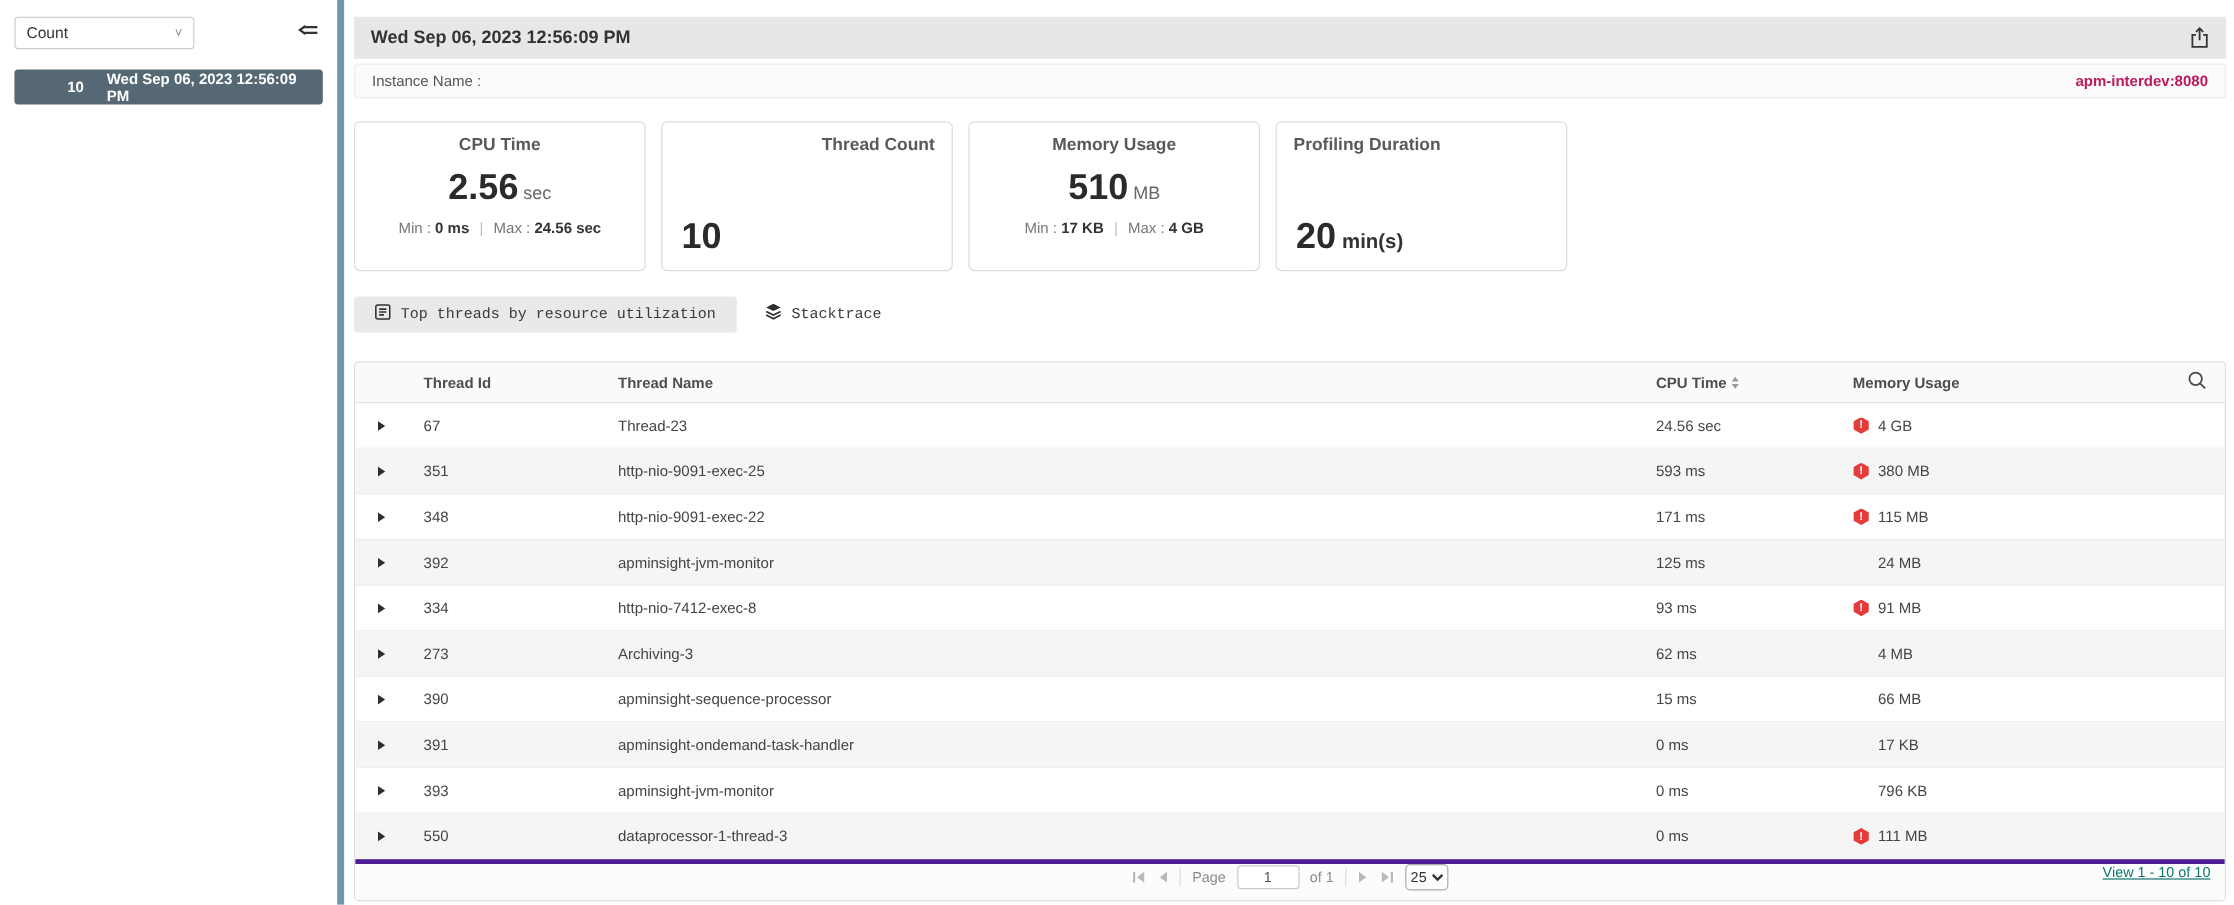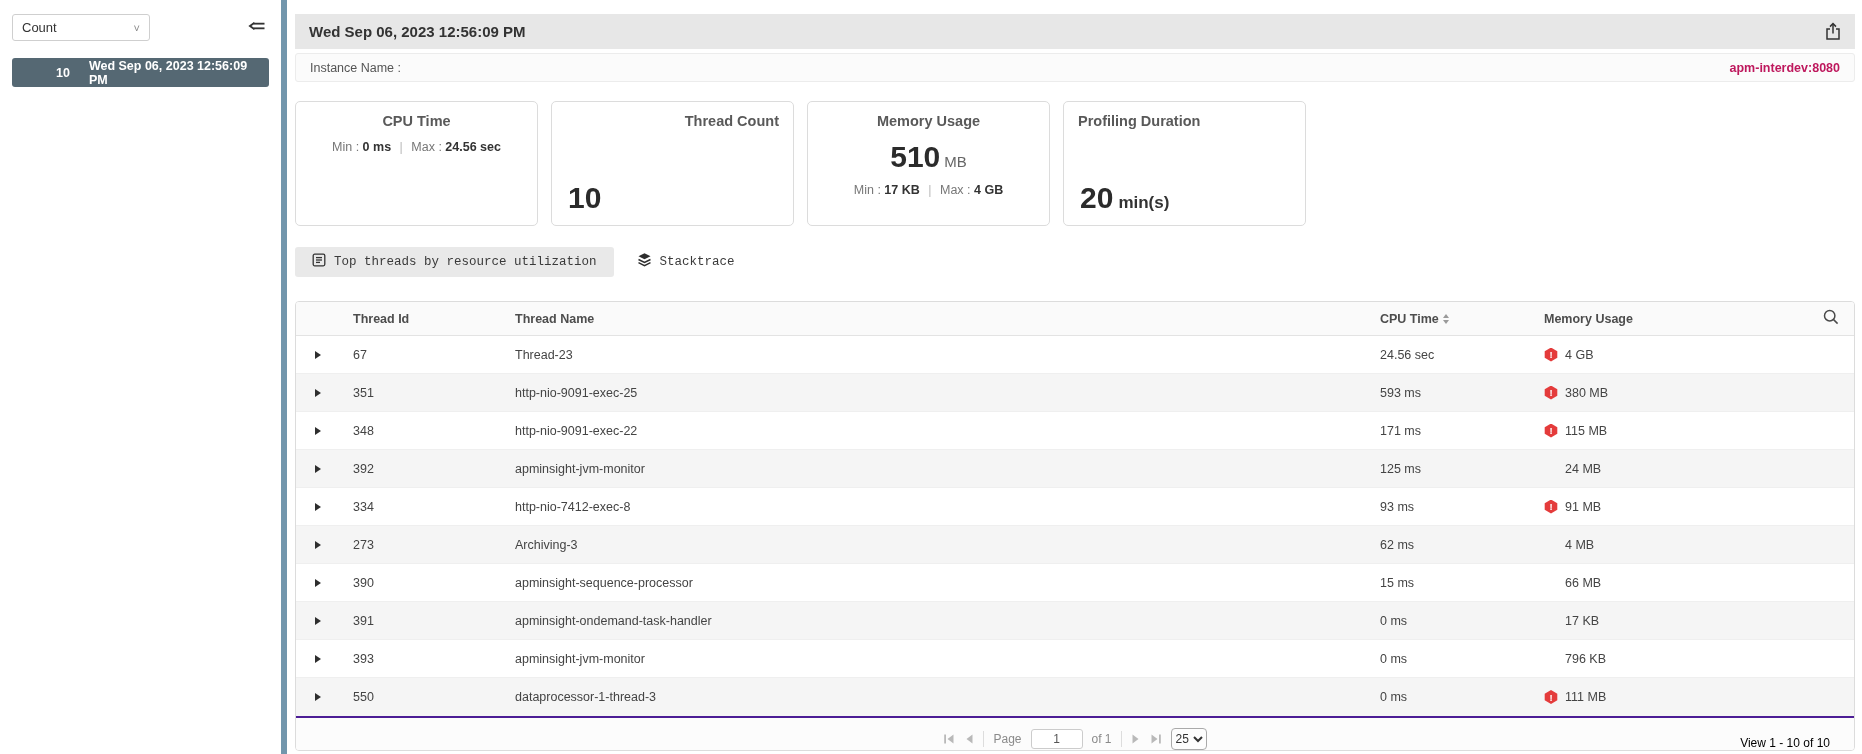--- a/index.html
+++ b/index.html
@@ -2,21 +2,21 @@
 <html><head>
 <meta charset="utf-8">
 <style>
   * { margin:0; padding:0; box-sizing:border-box; }
   html,body { width:1862px; height:754px; background:#fff; font-family:"Liberation Sans",sans-serif; color:#444; overflow:hidden; }
   body { position:relative; }
 
   
   .sidebar { position:absolute; left:0; top:0; width:281px; height:754px; background:#fff; }
   .sidebar-top { display:flex; align-items:center; justify-content:space-between; padding:14px 14px 0 12px; }
-  .metric-select { display:flex; align-items:center; justify-content:space-between; width:138px; height:27px;
+  .metric-select { display:flex; align-items:center; justify-content:space-between; width:150px; height:27px;
     border:1px solid #cfcfcf; border-radius:3px; background:#fff; padding:0 9px; font-size:13px; color:#333; cursor:pointer; }
   .metric-select .chev { color:#888; font-size:11px; }
   .collapse-btn { cursor:pointer; display:flex; align-items:center; }
   .snapshot-item { margin:17px 12px 0 12px; height:29px; background:#556873; border-radius:3px;
     display:flex; align-items:center; color:#fff; font-weight:bold; font-size:12.5px; }
   .snapshot-item .num { width:58px; text-align:right; }
   .snapshot-item .ts { margin-left:19px; }
   .v-divider { position:absolute; left:281px; top:0; width:6px; height:754px; background:#7296ac; }
 
   
@@ -63,27 +63,27 @@
   .sorter i { width:0; height:0; border-left:3.5px solid transparent; border-right:3.5px solid transparent; display:block; }
   .sorter .up { border-bottom:4px solid #9a9a9a; }
   .sorter .down { border-top:4px solid #9a9a9a; }
   .search-cell { display:flex; justify-content:flex-end; padding-right:15px; }
   .mem-cell { display:flex; align-items:center; gap:7px; }
   .alert-hex { width:14px; height:14px; background:#e43b3b; color:#fff; font-size:9.5px; font-weight:bold;
     display:flex; align-items:center; justify-content:center;
     clip-path:polygon(50% 0%,95% 26%,95% 74%,50% 100%,5% 74%,5% 26%); }
 
   
-  .t-foot { position:relative; height:34px; background:#fcfcfc; border-top:2px solid #4c1d95; display:flex; align-items:flex-end; justify-content:center; }
+  .t-foot { position:relative; height:34px; background:#fcfcfc; border-top:4px solid #4c1d95; display:flex; align-items:flex-start; justify-content:center; }
   .pager { display:flex; align-items:center; gap:9px; color:#8a8a8a; font-size:12px; }
   .pager .psep { width:1px; height:16px; background:#ddd; }
   .pager svg { display:block; cursor:pointer; }
   .page-input { width:52px; height:20px; border:1px solid #ccc; border-radius:3px; text-align:center; font-size:12px; color:#555; background:#fff; }
   .size-select { height:22px; font-size:12px; color:#333; border:1px solid #aaa; border-radius:4px; background:#fdfdfd; }
-  .view-info { position:absolute; right:24px; font-size:12px; color:#000000; }
+  .view-info { position:absolute; right:12px; font-size:12px; color:#0f766e;text-decoration:underline; }
 </style>
 </head>
 <body>
 
 <div class="sidebar">
   <div class="sidebar-top">
     <div class="metric-select">
       <span>Count</span>
       <span class="chev">˅</span>
     </div>
@@ -119,20 +119,23 @@
 
   <div class="instance-row">
     <span>Instance Name :</span>
     <b>apm-interdev:8080</b>
   </div>
 
   <div class="cards">
 
     <div class="card centered">
       <div class="c-title">CPU Time</div>
+      <div class="bigwrap">
+        <span class="big">2.56</span><span class="unit">sec</span>
+      </div>
       <div class="minmax">
         <span>Min :</span>
         <b>0 ms</b>
         <span class="sep">|</span>
         <span>Max :</span>
         <b>24.56 sec</b>
       </div>
     </div>
 
     <div class="card title-right">

